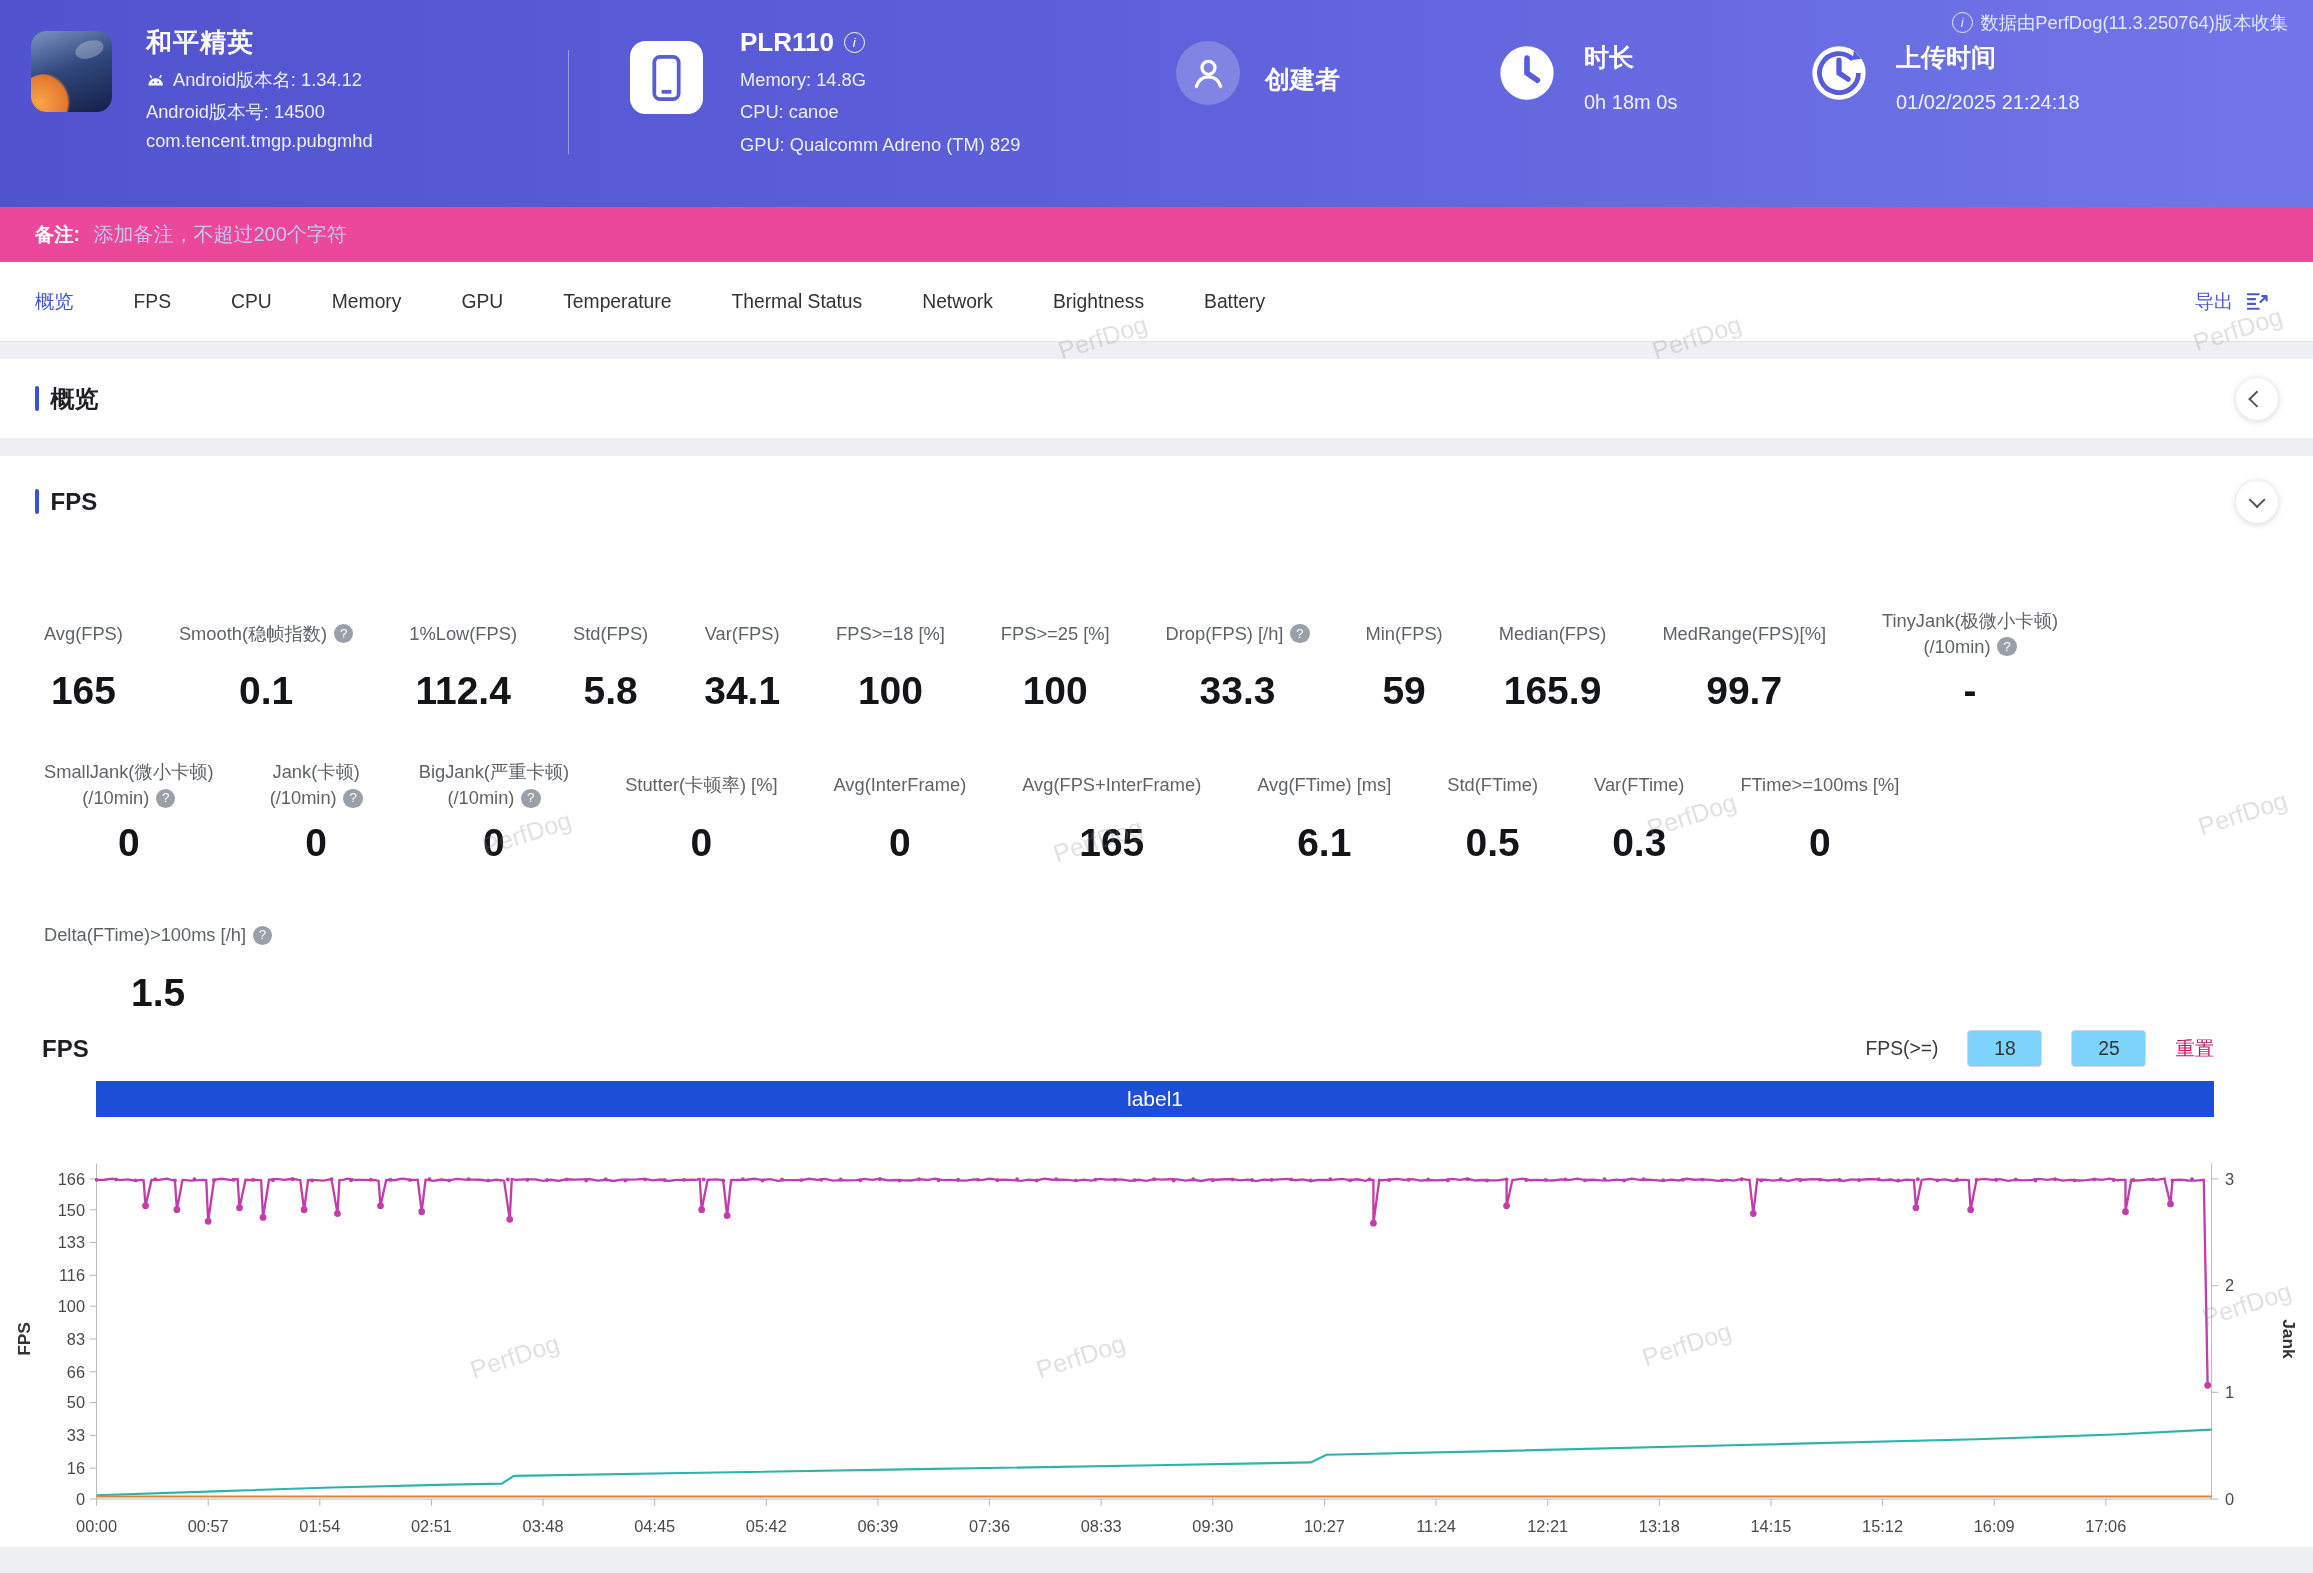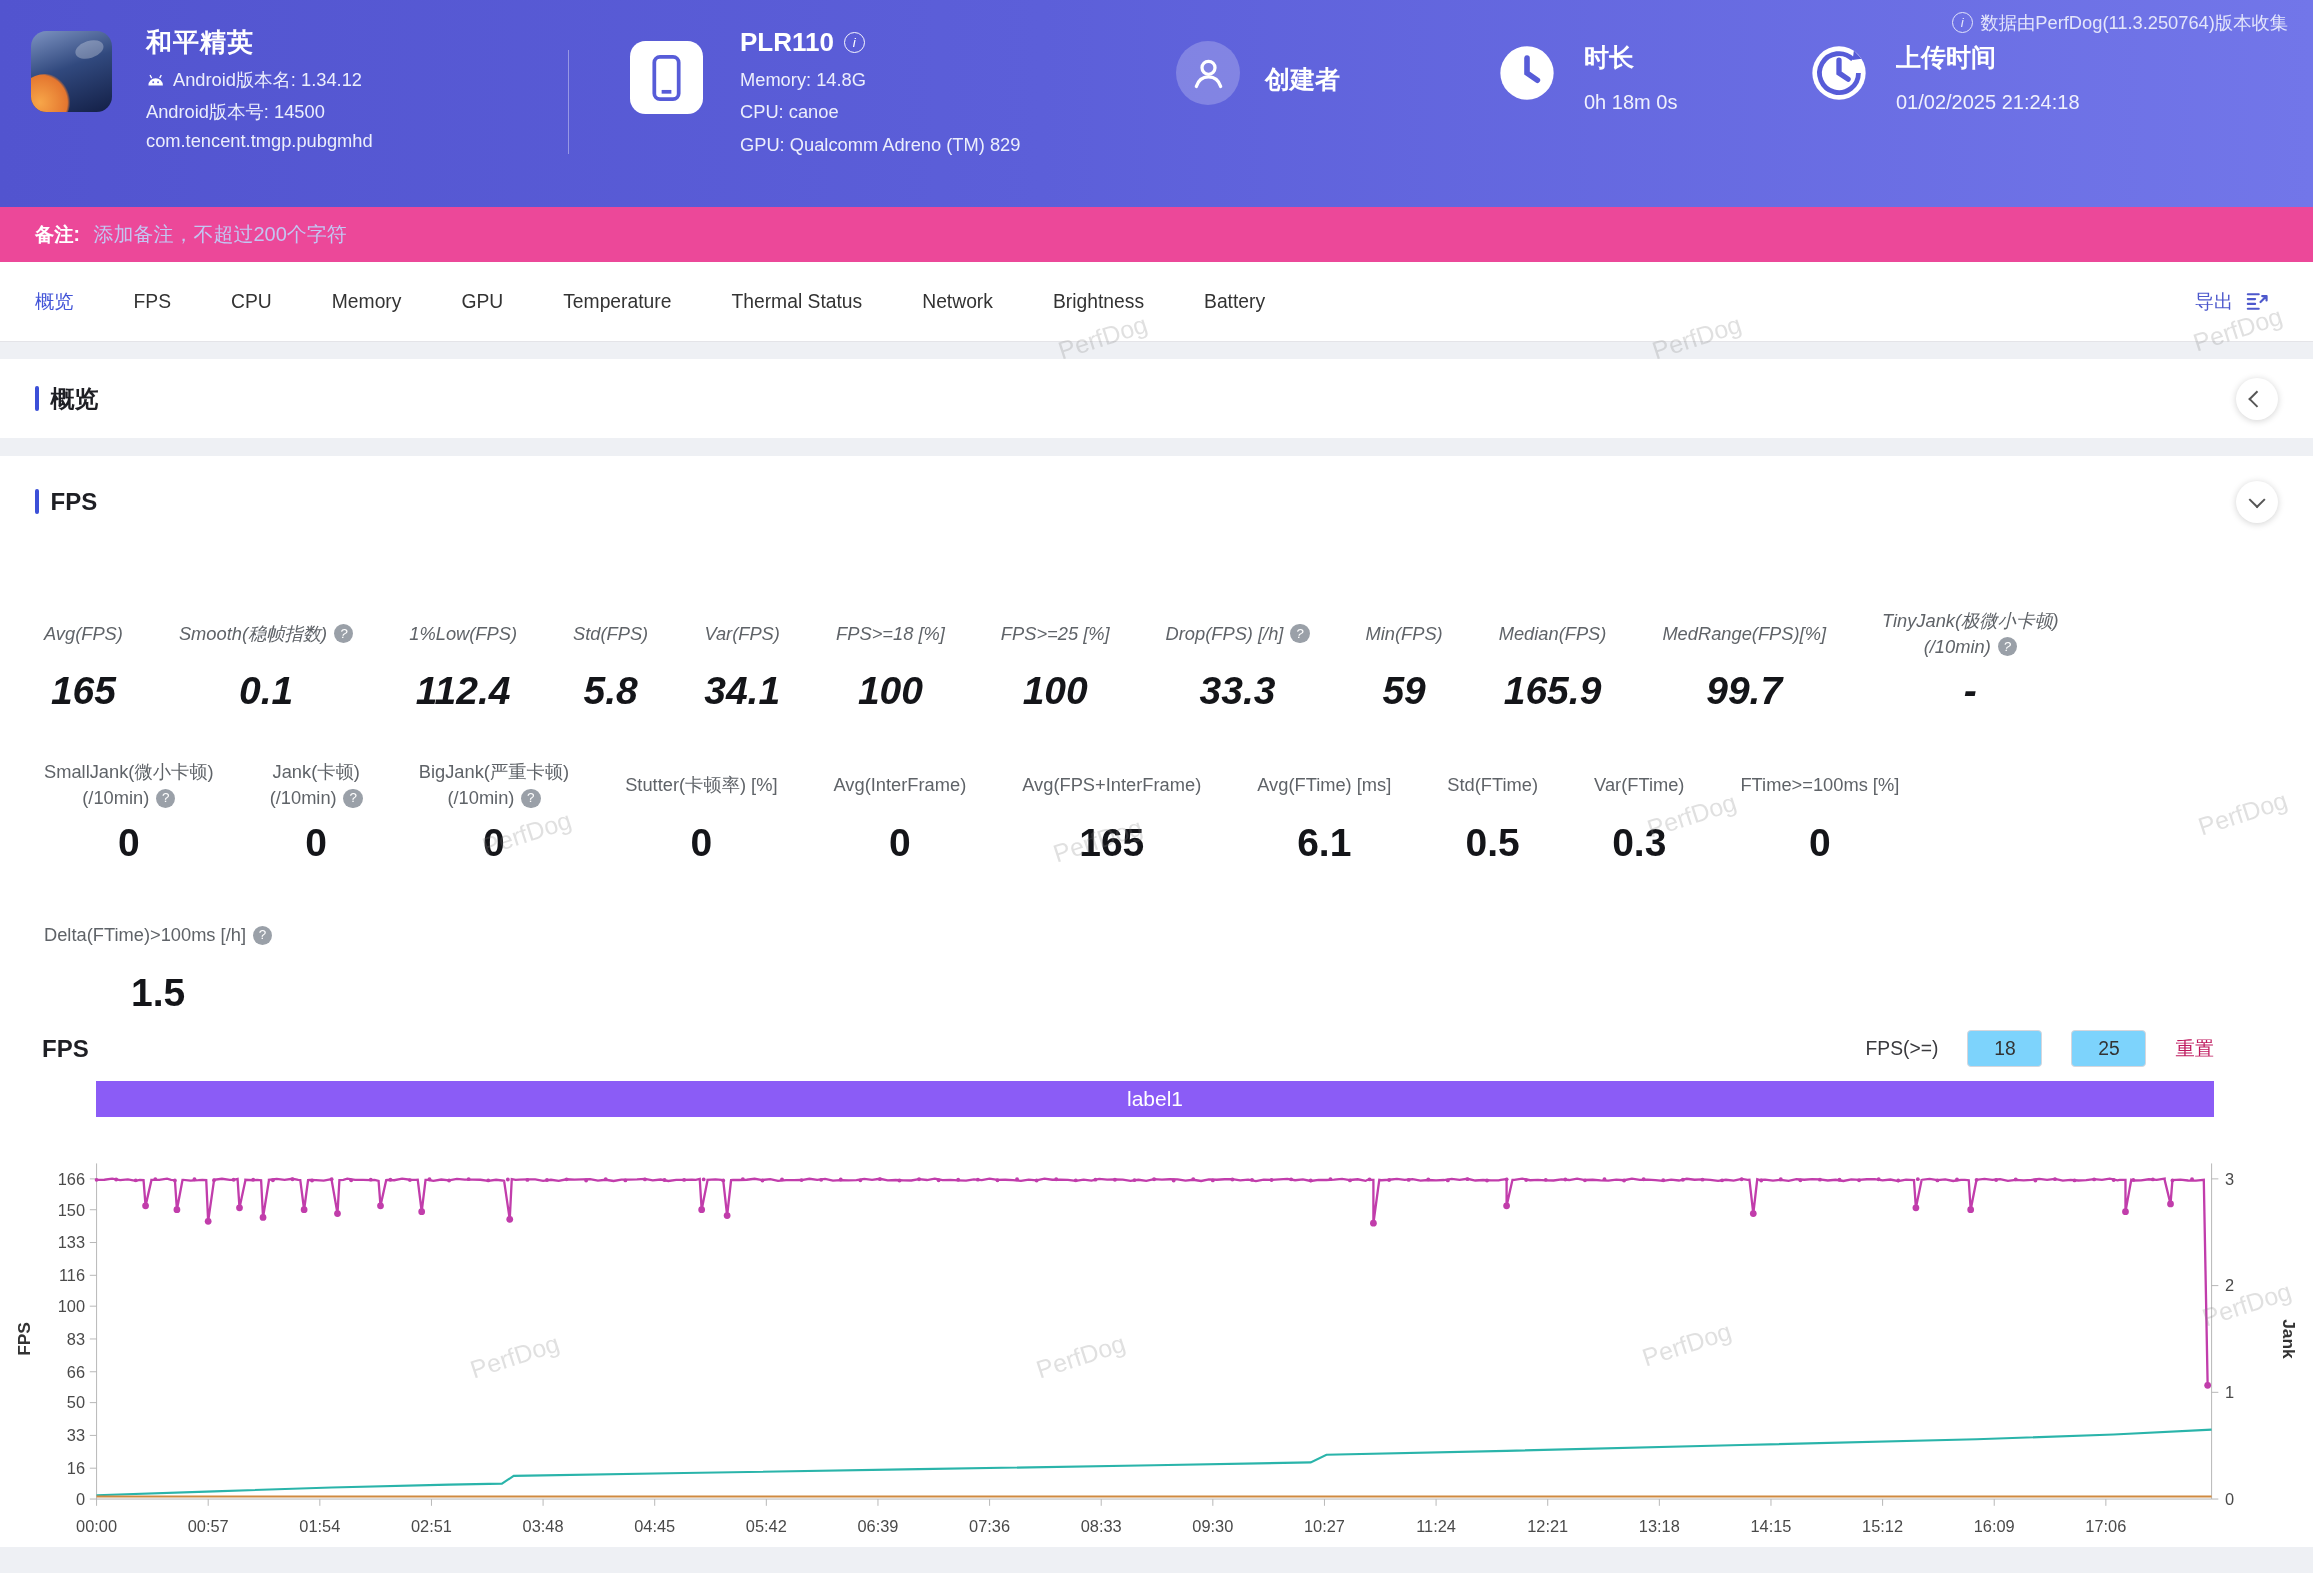--- a/index.html
+++ b/index.html
@@ -77,21 +77,21 @@
                   justify-content:center; cursor:pointer; }
   .chev { width:11.6px; height:11.6px; border-left:2.4px solid #555; border-bottom:2.4px solid #555; }
   .chev.left { transform:rotate(45deg); }
   .chev.down { transform:rotate(-45deg); margin-top:-4.8px; }
   .overview-card { height:79px; }
   .overview-card .card-title-row { height:100%; }
   .fps-card { margin-top:17.4px; padding-top:25px; height:1091px; overflow:hidden; }
 
   
   .mrow { display:flex; align-items:flex-start; gap:56px; padding:0 44px; }
-  .mrow.r1 { margin-top:83px;font-style:italic; }
+  .mrow.r1 { margin-top:83px; }
   .mrow.r2 { margin-top:44px; }
   .mrow.r3 { margin-top:42px; }
   .metric { display:flex; flex-direction:column; align-items:center; flex:none; }
   .m-label { min-height:56px; display:flex; flex-direction:column; justify-content:center;
              align-items:center; font-size:18.3px; color:#5f6368; text-align:center; line-height:26px; }
   .m-label .lrow { display:flex; align-items:center; gap:6.8px; }
   .q { width:19.3px; height:19.3px; border-radius:50%; background:#9aa0a8; color:#fff; font-size:13.5px;
        display:inline-flex; align-items:center; justify-content:center; cursor:pointer; flex:none; }
   .m-value { margin-top:7.7px; font-size:39px; font-weight:bold; color:#141519; }
 
@@ -99,21 +99,21 @@
   .chart-head { margin-top:15.4px; display:flex; align-items:center; justify-content:space-between;
                 padding:0 99px 0 42px; }
   .chart-title { font-size:24px; font-weight:bold; color:#1e1f24; }
   .chart-controls { display:flex; align-items:center; gap:29px; }
   .fps-ge-label { font-size:19.3px; color:#3a3a3e; }
   .thr-input { width:75px; height:37px; border:1px solid #d6d6dc; border-radius:3.9px; text-align:center;
                font-size:19.3px; color:#333; outline:none; background:#7dd3fc; }
   .reset-link { font-size:19.3px; color:#be185d; cursor:pointer; }
 
   
-  .banner { margin:13.5px 0 3.9px 96px; width:2118px; height:36px; background:#8b5cf6; color:#fff;
+  .banner { margin:13.5px 0 3.9px 96px; width:2118px; height:36px; background:#1d4ed8; color:#fff;
             font-size:21px; display:flex; align-items:center; justify-content:center; }
   .tick { font-size:17px; fill:#4a4a4a; }
   .axis-title { font-size:18px; font-weight:bold; fill:#333; }
 </style>
 </head>
 <body>
 <div class="page">
 
 <div class="wm-layer" id="wm-layer">
       <div class="wm" style="left: 1057px; top: 323px;">PerfDog</div>

